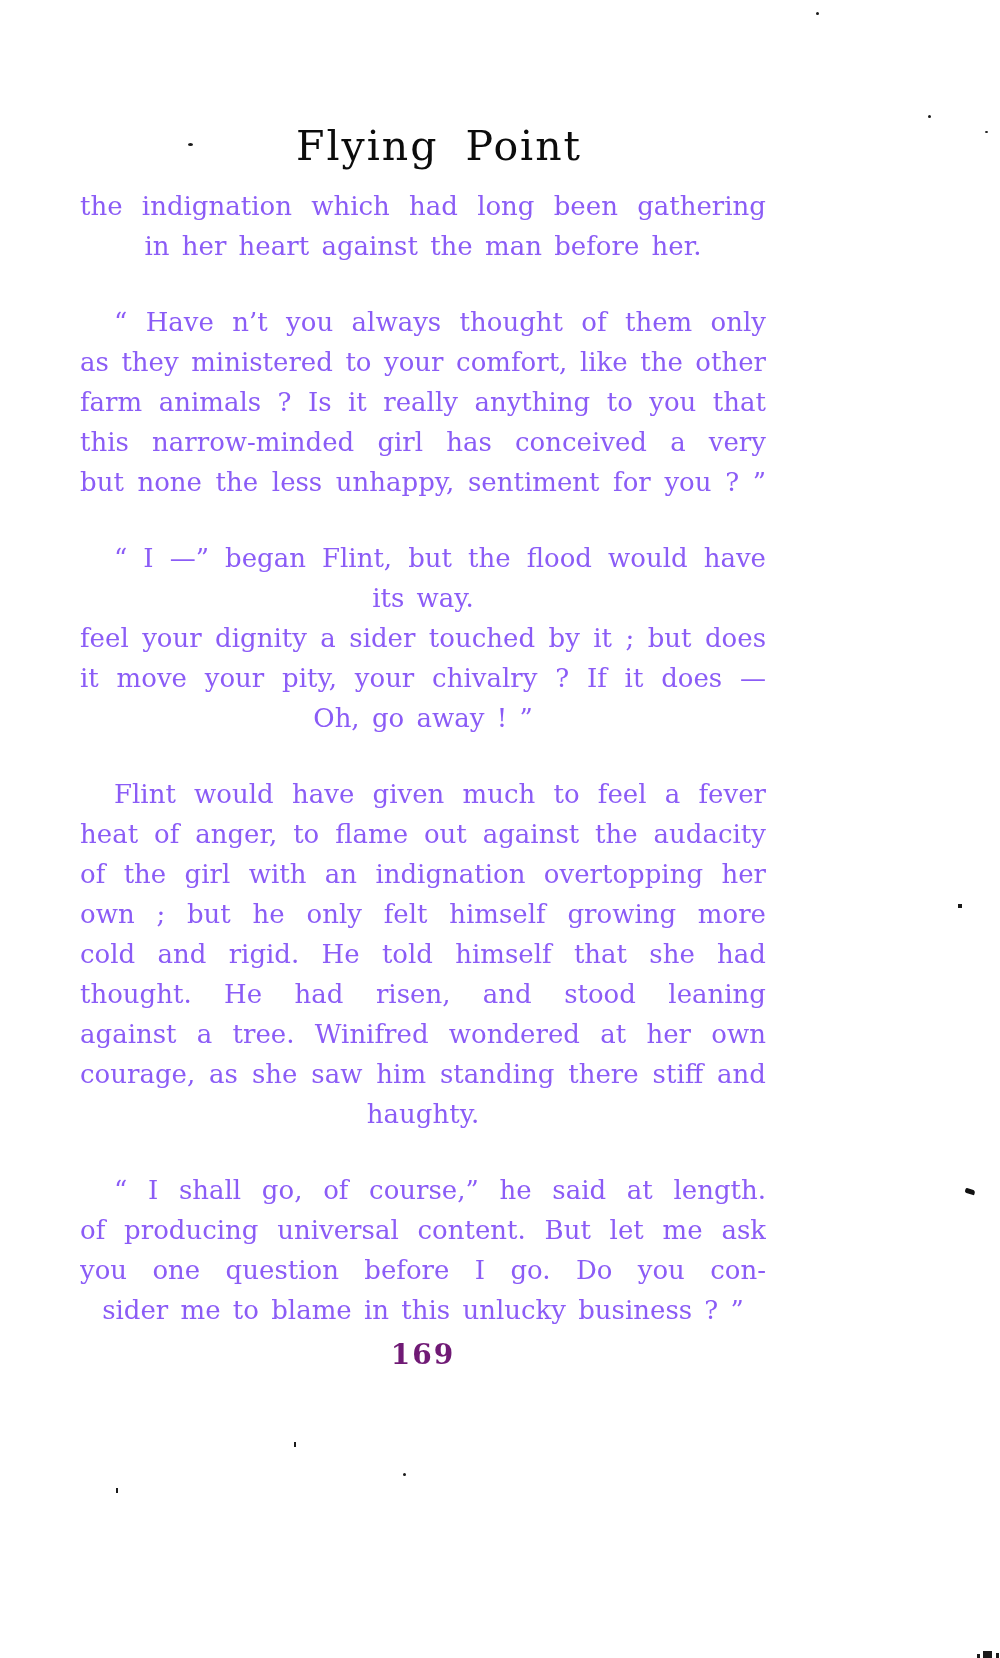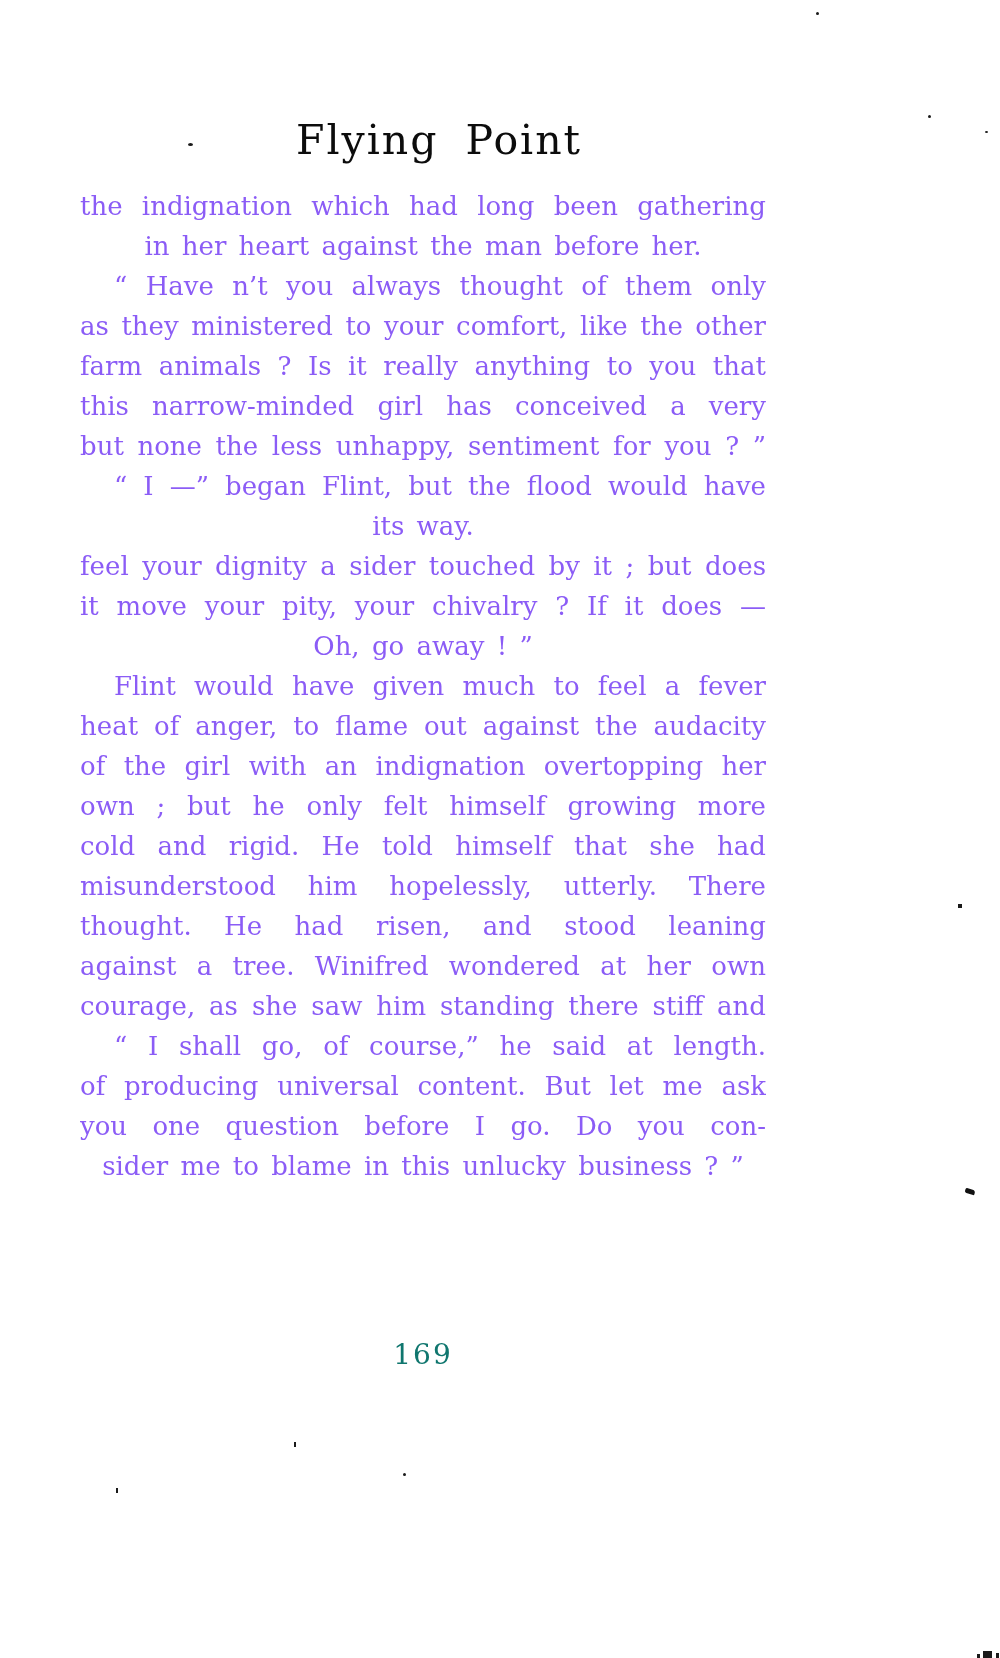--- a/index.html
+++ b/index.html
@@ -11,21 +11,21 @@
     position: relative;
     width: 1000px;
     height: 1658px;
     background: #ffffff;
     overflow: hidden;
     font-family: "DejaVu Serif", "Liberation Serif", serif;
     color: #0d0d0d;
   }
   .title {
     position: absolute;
-    top: 116px;
+    top: 122px;
     left: 80px;
     width: 686px;
     padding-left: 16px;
     text-align: center;
     font-size: 41px;
     letter-spacing: 2px;
     word-spacing: 12px;
     color: #0c0c0c;
   }
   .body-text {
@@ -43,30 +43,32 @@
     overflow: hidden;
     text-align: center;
     white-space: normal;
   }
   .line.j {
     text-align: justify;
     text-align-last: justify;
   }
   .line.ind {
     padding-left: 34px;
+    margin-top: 36px;
   }
   .page-number {
     position: absolute;
     top: 1338px;
     left: 80px;
     width: 686px;
     text-align: center;
     font-size: 28px;
     letter-spacing: 2px;
-    color: #0f766e;
+    color: #701a75;
+    font-weight: bold;
   }
   .speck {
     position: absolute;
     background: #1a1a1a;
   }
   .speck.round { border-radius: 50%; }
   .tick-mark {
     position: absolute;
     background: #111;
     border-radius: 2px 3px 1px 2px;
@@ -91,24 +93,24 @@
       <div class="line j ind">“ I —” began Flint, but the flood would have</div>
       <div class="line">its way.</div>
       <div class="line j">feel your dignity a sider touched by it ; but does</div>
       <div class="line j">it move your pity, your chivalry ? If it does —</div>
       <div class="line">Oh, go away ! ”</div>
       <div class="line j ind">Flint would have given much to feel a fever</div>
       <div class="line j">heat of anger, to flame out against the audacity</div>
       <div class="line j">of the girl with an indignation overtopping her</div>
       <div class="line j">own ; but he only felt himself growing more</div>
       <div class="line j">cold and rigid. He told himself that she had</div>
-      <div class="line j">misunderstood him hopelessly, utterly. There</div>
       <div class="line j">thought. He had risen, and stood leaning</div>
       <div class="line j">against a tree. Winifred wondered at her own</div>
       <div class="line j">courage, as she saw him standing there stiff and</div>
+      <div class="line">haughty.</div>
       <div class="line j ind">“ I shall go, of course,” he said at length.</div>
       <div class="line j">of producing universal content. But let me ask</div>
       <div class="line j">you one question before I go. Do you con-</div>
       <div class="line">sider me to blame in this unlucky business ? ”</div>
     </div>
 
   <div class="page-number">169</div>
 
   <div class="speck round" style="left:188px; top:143px; width:5px; height:3px;"></div>
   <div class="speck round" style="left:816px; top:12px; width:3px; height:3px;"></div>

